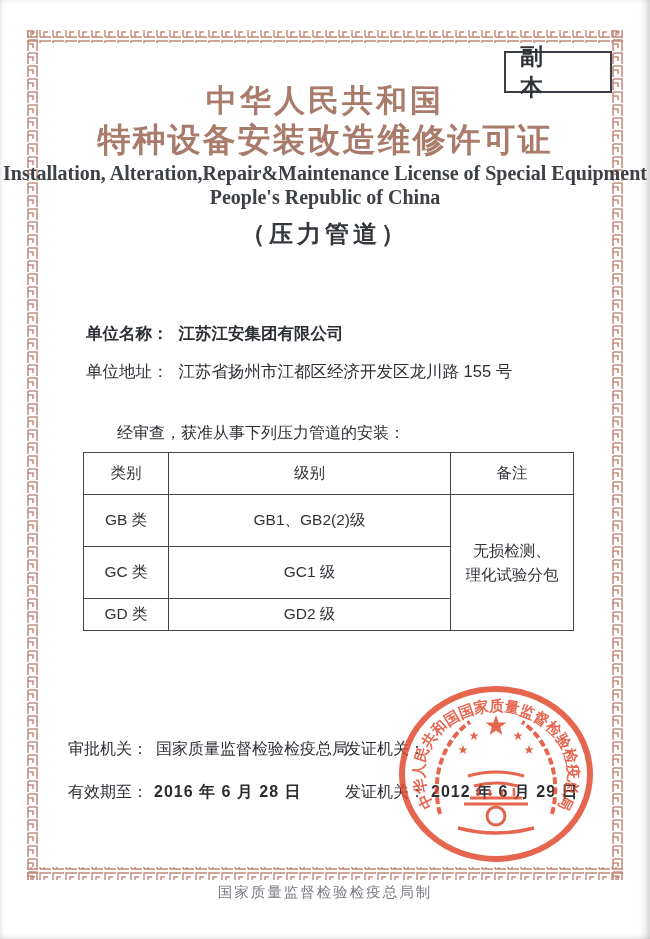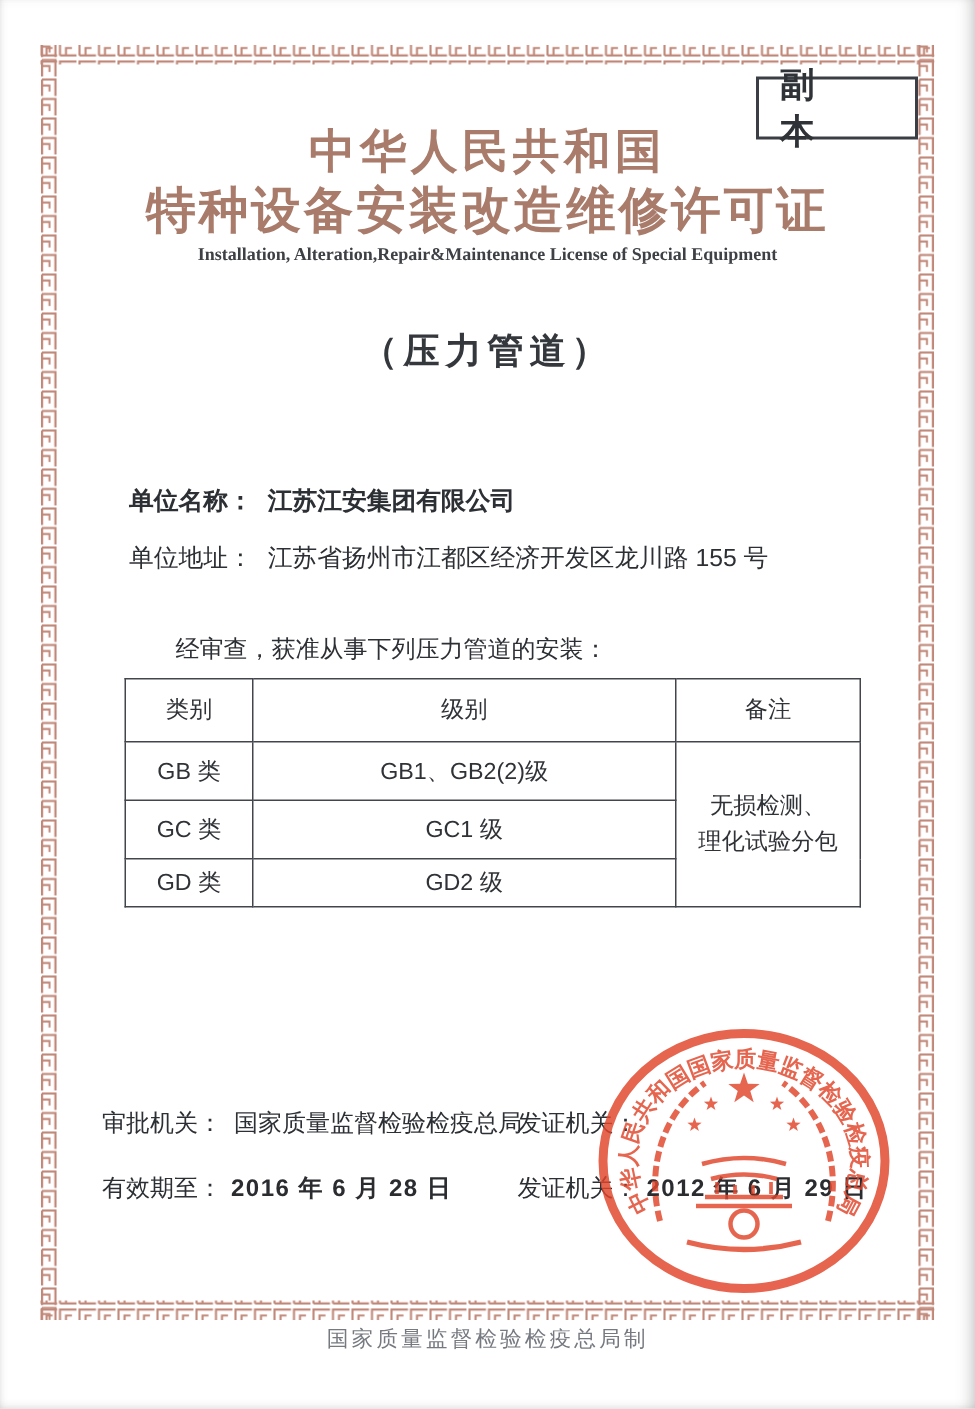--- a/index.html
+++ b/index.html
@@ -18,42 +18,42 @@
 
   .badge{
     left:504px;top:51px;width:90px;height:38px;
     border:2.5px solid #3b3f45;
     color:#2f3338;font-size:23px;font-weight:bold;
     display:flex;align-items:center;justify-content:center;
     letter-spacing:14px;padding-left:14px;box-sizing:content-box;
   }
   .title-cn1{top:80px;font-size:31px;font-weight:bold;letter-spacing:3px;}
   .title-cn2{top:118px;font-size:33px;font-weight:bold;letter-spacing:2px;}
-  .title-en{font-family:"Liberation Serif","DejaVu Serif",serif;font-weight:bold;color:#3d4045;font-size:12px;}
+  .title-en{font-family:"Liberation Serif","DejaVu Serif",serif;font-weight:bold;color:#3d4045;font-size:20px;}
   .en1{top:162px;}
   .en2{top:186px;}
   .subtitle{top:218px;font-size:24px;letter-spacing:4px;font-weight:600;color:#34373c;}
   .license-line{left:412px;top:261px;font-family:"Liberation Serif","DejaVu Serif",serif;font-size:17px;color:#2e3136;}
   .field-line{left:86px;font-size:16.5px;color:#2c2f34;}
   .field-line .value{margin-left:10px;}
   .unit-name{top:323px;font-weight:bold;}
   .unit-addr{top:361px;}
   .scope-intro{left:117px;top:423px;font-size:16px;color:#2c2f34;}
 
   table.scope{
     position:absolute;left:83px;top:452px;width:490px;
     border-collapse:collapse;table-layout:fixed;
     font-size:15.5px;color:#2f3237;
   }
   table.scope th,table.scope td{
     border:1.6px solid #42464c;text-align:center;font-weight:normal;
     padding:0;
   }
   table.scope .hrow{height:42px;}
-  table.scope .r1,table.scope .r2{height:39px;}
+  table.scope .r1,table.scope .r2{height:52px;}
   table.scope .r3{height:32px;}
   td.remark{vertical-align:middle;text-align:left;padding-left:10px;line-height:24px;border-radius:10px;}
   .mono-ish{letter-spacing:1px;font-family:"Liberation Serif","DejaVu Serif",serif;}
 
   .footer-line{font-size:16px;color:#2c2f34;white-space:nowrap;}
   .fl-left{left:68px;}
   .fl-right{left:345px;}
   .row1{top:739px;}
   .row2{top:782px;}
   .date-val{font-family:"Liberation Sans","DejaVu Sans",sans-serif;font-weight:bold;color:#2a2c30;letter-spacing:1px;margin-left:6px;}
@@ -82,20 +82,21 @@
     <rect x="27" y="867" width="596" height="13" fill="url(#mh)"></rect>
     <rect x="27" y="30" width="13" height="850" fill="url(#mv)"></rect>
     <rect x="610" y="30" width="13" height="850" fill="url(#mv)"></rect>
   </svg>
 
   <div class="abs badge">副 本</div>
 
   <div class="abs center-line title-cn1" style="color:#a97b6b">中华人民共和国</div>
   <div class="abs center-line title-cn2" style="color:#a97b6b">特种设备安装改造维修许可证</div>
   <div class="abs center-line title-en en1">Installation, Alteration,Repair&amp;Maintenance License of Special Equipment</div>
+  <div class="abs center-line title-en en2">People's Republic of China</div>
 
   <div class="abs center-line subtitle">（压力管道）</div>
 
 
   <div class="abs field-line unit-name">
     <span>单位名称：</span><span class="value">江苏江安集团有限公司</span>
   </div>
   <div class="abs field-line unit-addr">
     <span>单位地址：</span><span class="value">江苏省扬州市江都区经济开发区龙川路 155 号</span>
   </div>

